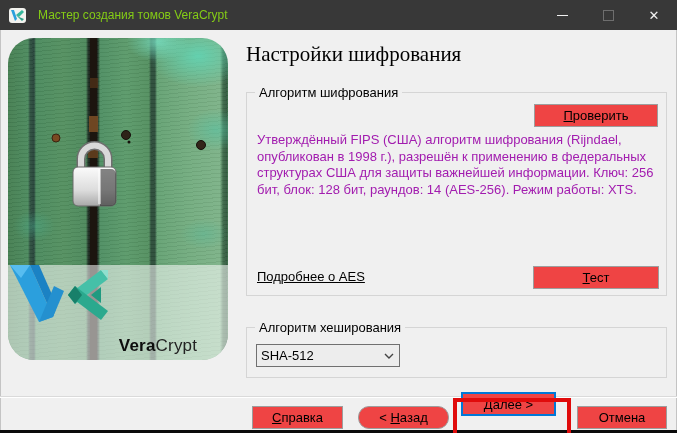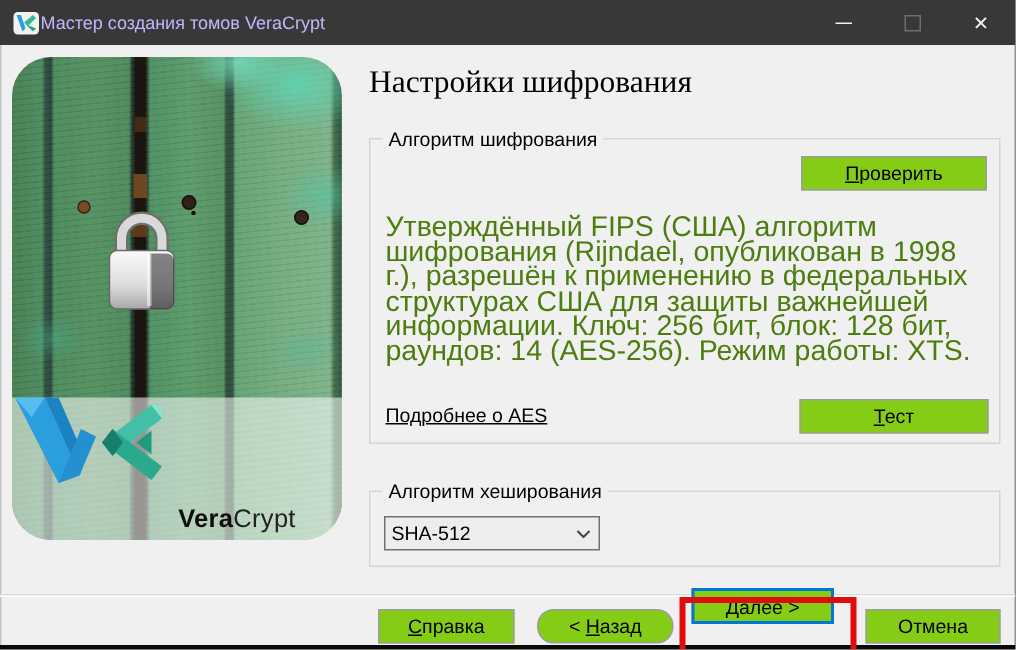--- a/index.html
+++ b/index.html
@@ -6,21 +6,21 @@
   .window{
     position:relative;width:677px;height:433px;overflow:hidden;
     background:#f0f0f0;
     font-family:"Liberation Sans","DejaVu Sans",sans-serif;
     font-size:13px;color:#000;
     box-shadow:inset 0 0 0 1px rgba(0,0,0,0.18);
   }
   
   .titlebar{position:absolute;left:0;top:0;width:677px;height:30px;background:#383838;display:flex;align-items:center;}
   .app-icon{width:17px;height:15px;margin-left:9px;background:#f2f2ee;border-radius:3px;display:flex;align-items:center;justify-content:center;}
-  .title-text{color:#c4b5fd;font-size:12px;margin-left:1px;flex:1;white-space:nowrap;}
+  .title-text{color:#84cc16;font-size:12px;margin-left:12px;flex:1;white-space:nowrap;}
   .win-btn{width:46px;height:30px;display:flex;align-items:center;justify-content:center;}
   .min-glyph{width:11px;height:1px;background:#f0f0f0;}
   .max-glyph{width:9px;height:9px;border:1px solid #6e6e6e;}
   .close-glyph{color:#f0f0f0;font-size:13px;line-height:13px;}
   
   .photo{
     position:absolute;left:8px;top:38px;width:220px;height:322px;overflow:hidden;
     background-color:#4e8c5f;
     background-image:
       radial-gradient(ellipse 70px 45px at 190px 18px, rgba(96,214,182,.85), rgba(96,214,182,0) 70%),
@@ -50,25 +50,25 @@
   .groupbox{position:absolute;border:1px solid #d5d5d5;background:transparent;}
   .gb-enc{left:246px;top:92px;width:419px;height:202px;text-decoration:underline;}
   .gb-hash{left:246px;top:327px;width:419px;height:49px;}
   .gb-label{position:absolute;left:8px;top:-8px;background:#f0f0f0;padding:0 4px;font-size:13px;color:#000;}
   .combo{position:absolute;height:23px;background:#ffffff;border:1px solid #707070;display:flex;align-items:center;box-sizing:border-box;}
   .combo .val{flex:1;padding-left:4px;font-size:13px;white-space:nowrap;overflow:hidden;}
   .combo .arrow{width:20px;display:flex;align-items:center;justify-content:center;}
   .combo.focused .val{outline:1px dotted #555;outline-offset:-1px;margin:2px 0 2px 2px;align-self:stretch;display:flex;align-items:center;}
   .combo-aes{left:9px;top:11px;width:257px;}
   .combo-hash{left:9px;top:16px;width:144px;background:#ededed;}
-  .btn{position:absolute;height:23px;background:#84cc16;border:1px solid #9d9d9d;font-family:"Liberation Sans","DejaVu Sans",sans-serif;font-size:13px;color:#000;display:flex;align-items:center;justify-content:center;padding:0;box-sizing:border-box;}
+  .btn{position:absolute;height:23px;background:#ef4444;border:1px solid #9d9d9d;font-family:"Liberation Sans","DejaVu Sans",sans-serif;font-size:13px;color:#000;display:flex;align-items:center;justify-content:center;padding:0;box-sizing:border-box;}
   .btn u{text-decoration:underline;}
   .btn-verify{left:287px;top:11px;width:124px;}
   .btn-test{left:286px;top:173px;width:126px;}
-  .desc{position:absolute;left:10px;top:51px;width:402px;font-size:19px;line-height:16.5px;color:#4d7c0f;}
+  .desc{position:absolute;left:10px;top:39px;width:402px;font-size:13px;line-height:16.5px;color:#a21caf;}
   .link{font-size:13px;color:#000;text-decoration:underline;cursor:pointer;white-space:nowrap;}
   .link-aes{position:absolute;left:10px;top:176px;}
   .link-hash{position:absolute;left:177px;top:19px;}
   
   .divider{position:absolute;left:0;top:396px;width:677px;height:2px;}
   .divider .d1{height:1px;background:#dadada;}
   .divider .d2{height:1px;background:#ffffff;}
   .btn-help{left:252px;top:406px;width:91px;text-align:right;}
   .btn-back{left:358px;top:406px;width:91px;border-radius:11px;}
   .btn-next{left:461px;top:392px;width:95px;height:24px;border:2px solid #0078d7;}

